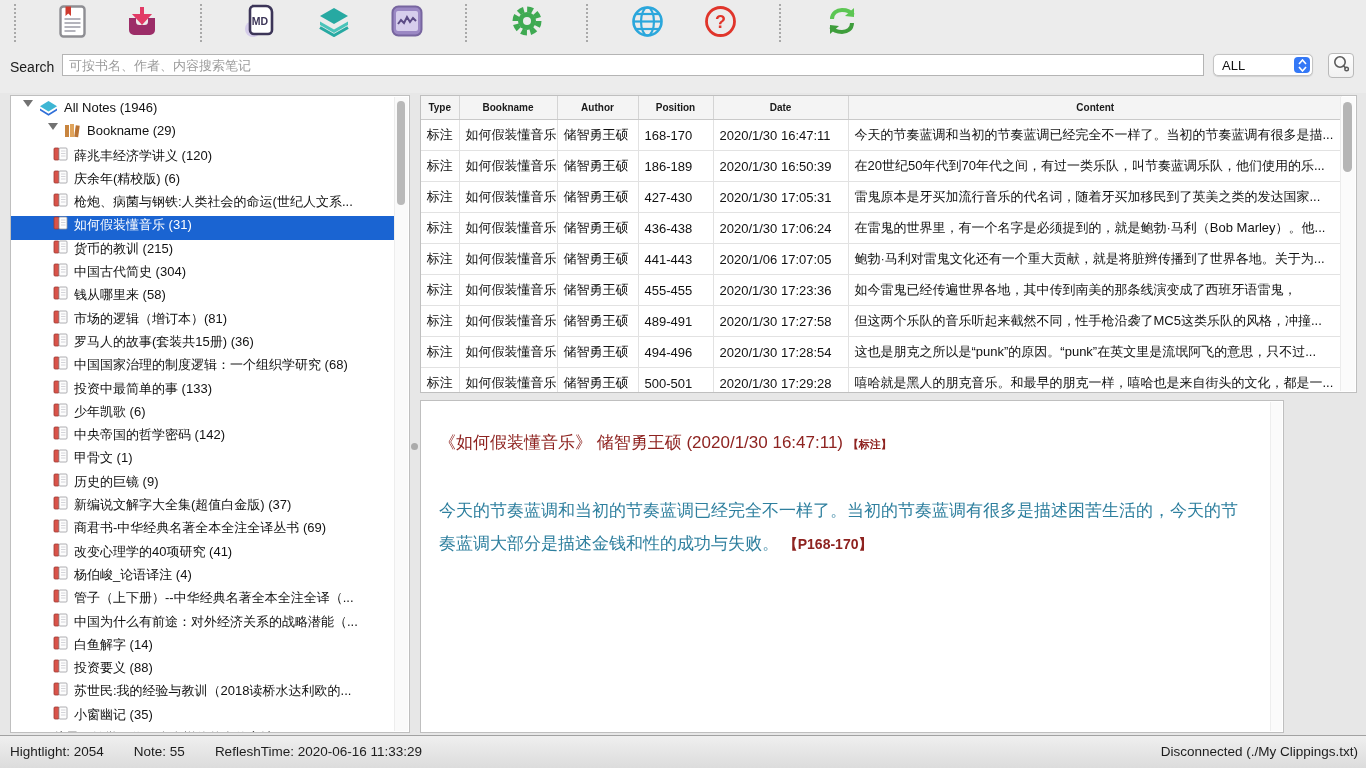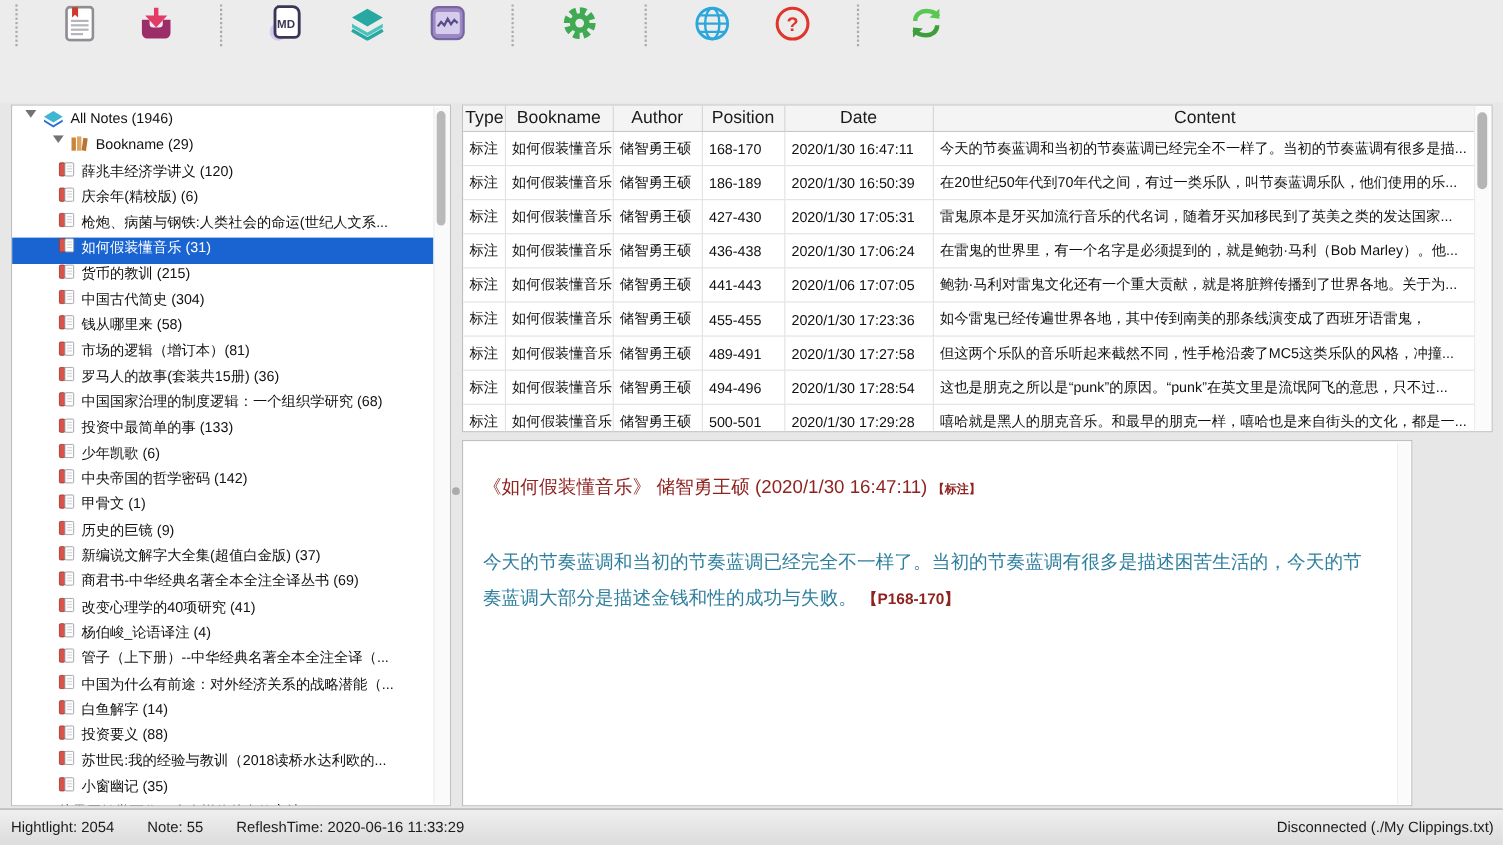--- a/index.html
+++ b/index.html
@@ -33,21 +33,21 @@
   .tree-row.book{padding-left:42px;}
   .tree-ico{margin-right:6px;flex:none;display:flex;align-items:center;}
   .tree-row.selected{background:#1a64d2;color:#fff;}
   .sb-scroll{position:absolute;right:1px;top:1px;width:13px;height:634px;background:#fafafa;border-left:1px solid #ededed;}
   .sb-scroll .thumb{position:absolute;left:2px;top:4px;width:8px;height:104px;background:#b9b9b9;border-radius:4px;}
   .v-splitter-dot{position:absolute;left:411px;top:443px;width:7px;height:7px;border-radius:50%;background:#ababab;}
 
   
   .table-panel{position:absolute;left:420px;top:95px;width:937px;height:298px;background:#fff;border:1px solid #bfbfbf;box-sizing:border-box;overflow:hidden;}
   table.notes{border-collapse:collapse;width:921px;table-layout:fixed;}
-  table.notes th{height:23px;background:#f4f4f4;border-bottom:1px solid #c9c9c9;border-right:1px solid #d4d4d4;font-weight:normal;font-size:16px;color:#1a1a1a;text-align:center;padding:0 2px;}
+  table.notes th{height:23px;background:#f4f4f4;border-bottom:1px solid #c9c9c9;border-right:1px solid #d4d4d4;font-weight:bold;font-size:10px;color:#1a1a1a;text-align:center;padding:0 2px;}
   table.notes td{height:30px;border-bottom:1px solid #e2e2e2;border-right:1px solid #e2e2e2;font-size:13px;color:#111;padding:0 6px;white-space:nowrap;overflow:hidden;}
   table.notes td.c-type{text-align:center;padding:0 2px;}
   table.notes th:last-child,table.notes td:last-child{border-right:none;}
   .tbl-scroll{position:absolute;right:1px;top:1px;width:14px;height:294px;background:#fbfbfb;border-left:1px solid #ececec;}
   .tbl-scroll .thumb{position:absolute;left:2px;top:5px;width:9px;height:70px;background:#b5b5b5;border-radius:4.5px;}
 
   
   .detail-panel{position:absolute;left:420px;top:400px;width:864px;height:333px;background:#fff;border:1px solid #bfbfbf;box-sizing:border-box;overflow:hidden;}
   .d-scroll{position:absolute;right:1px;top:1px;width:11px;height:329px;background:#fbfbfb;border-left:1px solid #eee;}
   .d-title{margin:30px 30px 0 18px;font-size:17px;color:#8e2320;}
@@ -151,20 +151,44 @@
       <svg width="36" height="32" viewBox="0 0 36 32">
             <path d="M8 14 C8 8 13 5 18 5 C23 5 27 7 29 10" fill="none" stroke="#5cc653" stroke-width="4"></path>
             <path d="M30 3 L30 12 L21 11 Z" fill="#5cc653"></path>
             <path d="M28 18 C28 24 23 27 18 27 C13 27 9 25 7 22" fill="none" stroke="#3f9e3c" stroke-width="4"></path>
             <path d="M6 29 L6 20 L15 21 Z" fill="#3f9e3c"></path>
           </svg>
     </span>
       </button>
   </div>
 
+  <div class="search-row">
+    <span class="search-label">Search</span>
+    <input class="search-input" type="text" placeholder="可按书名、作者、内容搜索笔记" style="">
+    <div class="filter-select">
+      <span class="val">ALL</span>
+      <span class="stepper">
+        <svg width="9" height="6" viewBox="0 0 9 6">
+            <path d="M1 5 L4.5 1 L8 5" fill="none" stroke="#fff" stroke-width="1.6"></path>
+          </svg>
+        <svg width="9" height="6" viewBox="0 0 9 6">
+            <path d="M1 1 L4.5 5 L8 1" fill="none" stroke="#fff" stroke-width="1.6"></path>
+          </svg>
+      </span>
+    </div>
+    <button class="search-btn">
+        <span>
+      <svg width="18" height="18" viewBox="0 0 18 18">
+            <circle cx="8" cy="7" r="5.2" fill="none" stroke="#5a5a5a" stroke-width="1.6"></circle>
+            <line x1="11.5" y1="10.8" x2="14" y2="13.4" stroke="#5a5a5a" stroke-width="1.6"></line>
+            <circle cx="14.6" cy="14" r="1.8" fill="none" stroke="#5a5a5a" stroke-width="1.4"></circle>
+          </svg>
+    </span>
+      </button>
+  </div>
 
   <div class="main-bg"></div>
 
   <div class="sidebar">
     <div class="tree">
       <div class="tree-row root">
         <span class="tri"></span>
         <span class="tree-ico">
           <svg width="19" height="17" viewBox="0 0 19 17">
               <path d="M9.5 1 L18 6.2 L9.5 11.4 L1 6.2 Z" fill="#3eb6d4"></path>

